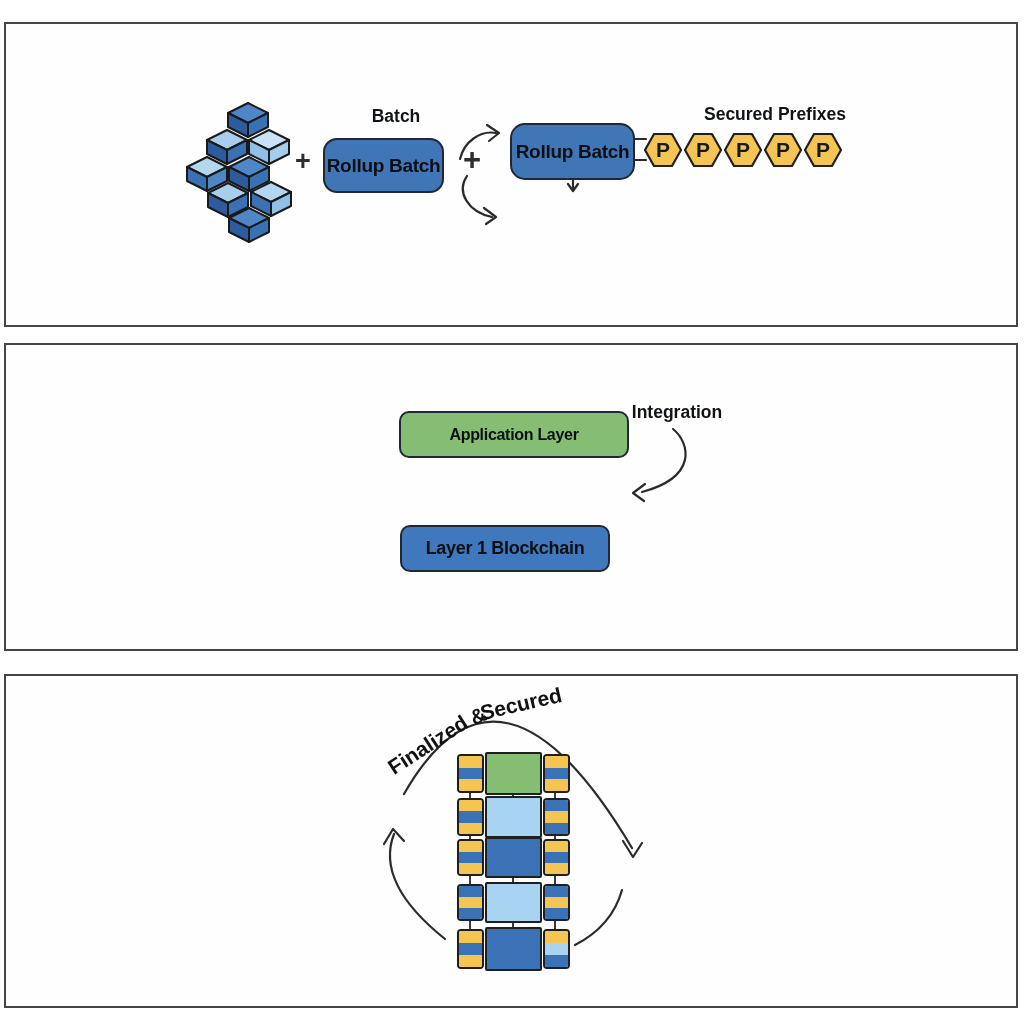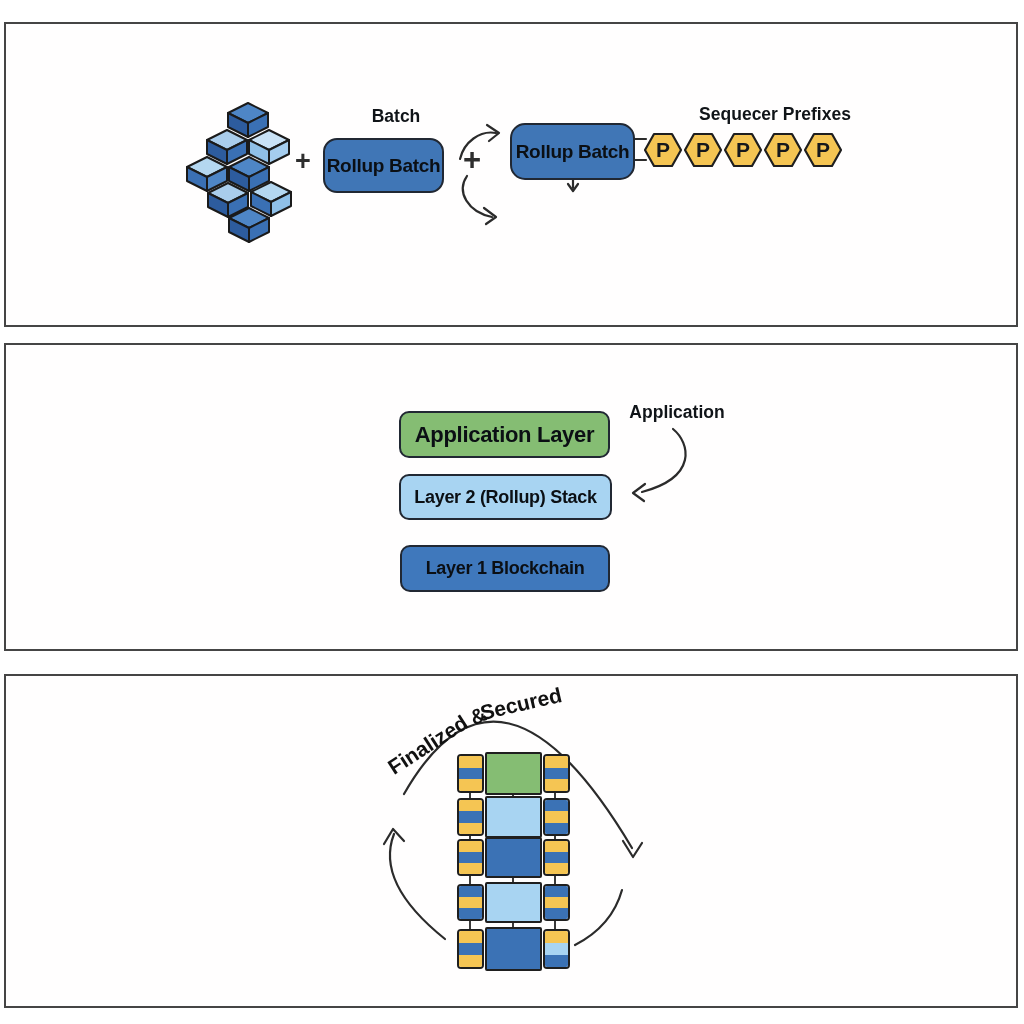--- a/index.html
+++ b/index.html
@@ -123,38 +123,37 @@
   <div class="plus" style="left:282px;top:124px;width:30px;font-size:27px;">+</div>
 
   <div class="lbl" style="left:330px;top:82px;width:120px;">Batch</div>
 
   <div class="box" style="left:317px;top:114px;width:121px;height:55px;border-radius:14px;background:#4076b6;font-size:19px;">Rollup Batch</div>
 
   <div class="plus" style="left:449px;top:120px;width:34px;font-size:31px;">+</div>
 
   <div class="box" style="left:504px;top:99px;width:125px;height:57px;border-radius:15px;background:#4076b6;font-size:19px;">Rollup Batch</div>
 
-  <div class="lbl" style="left:667px;top:80px;width:204px;">Sequecer Prefixes</div>
+  <div class="lbl" style="left:667px;top:80px;width:204px;">Secured Prefixes</div>
 
 </section>
 
 <section class="panel" id="panel2">
 
   <svg class="overlay" viewBox="0 0 1010 304" width="1010" height="304">
     <path class="flow" d="M 667 84 C 684 98 692 132 636 147"></path>
     <polyline class="flow" points="639,139 627,148 638,156"></polyline>
   </svg>
 
-  <div class="box" style="left: 393px; top: 66px; width: 211px; height: 47px; border-radius: 10px; font-size: 22px; background: rgb(133, 189, 115);">Application Layer</div>
-
-  <div class="box" style="left: 393px; top: 129px; width: 213px; height: 46px; border-radius: 10px; font-size: 18px; background: rgb(168, 212, 242);">Layer 2 (Rollup) Stack</div>
-
-  <div class="box" style="left: 394px; top: 200px; width: 210px; height: 47px; border-radius: 10px; font-size: 18px; background: rgb(63, 120, 188);">Layer 1 Blockchain</div>
-
-  <div class="lbl" style="left:596px;top:57px;width:150px;">Application</div>
+  <div class="box" style="left: 393px; top: 66px; width: 230px; height: 47px; border-radius: 10px; font-size: 16px; background: rgb(133, 189, 115);">Application Layer</div>
+
+
+  <div class="box" style="left: 394px; top: 180px; width: 210px; height: 47px; border-radius: 10px; font-size: 18px; background: rgb(63, 120, 188);">Layer 1 Blockchain</div>
+
+  <div class="lbl" style="left:596px;top:57px;width:150px;">Integration</div>
 </section>
 
 <section class="panel" id="panel3">
 
   <svg class="overlay" viewBox="0 0 1010 330" width="1010" height="330">
     <path class="flow" d="M 398 118 Q 494 -50 626 172"></path>
     <polyline class="flow" points="617,165 627,181 636,167"></polyline>
     <path class="flow" d="M 439 263 Q 369 207 388 158"></path>
     <polyline class="flow" points="378,168 387,153 398,165"></polyline>
     <path class="flow" d="M 616 214 Q 606 250 569 269"></path>

